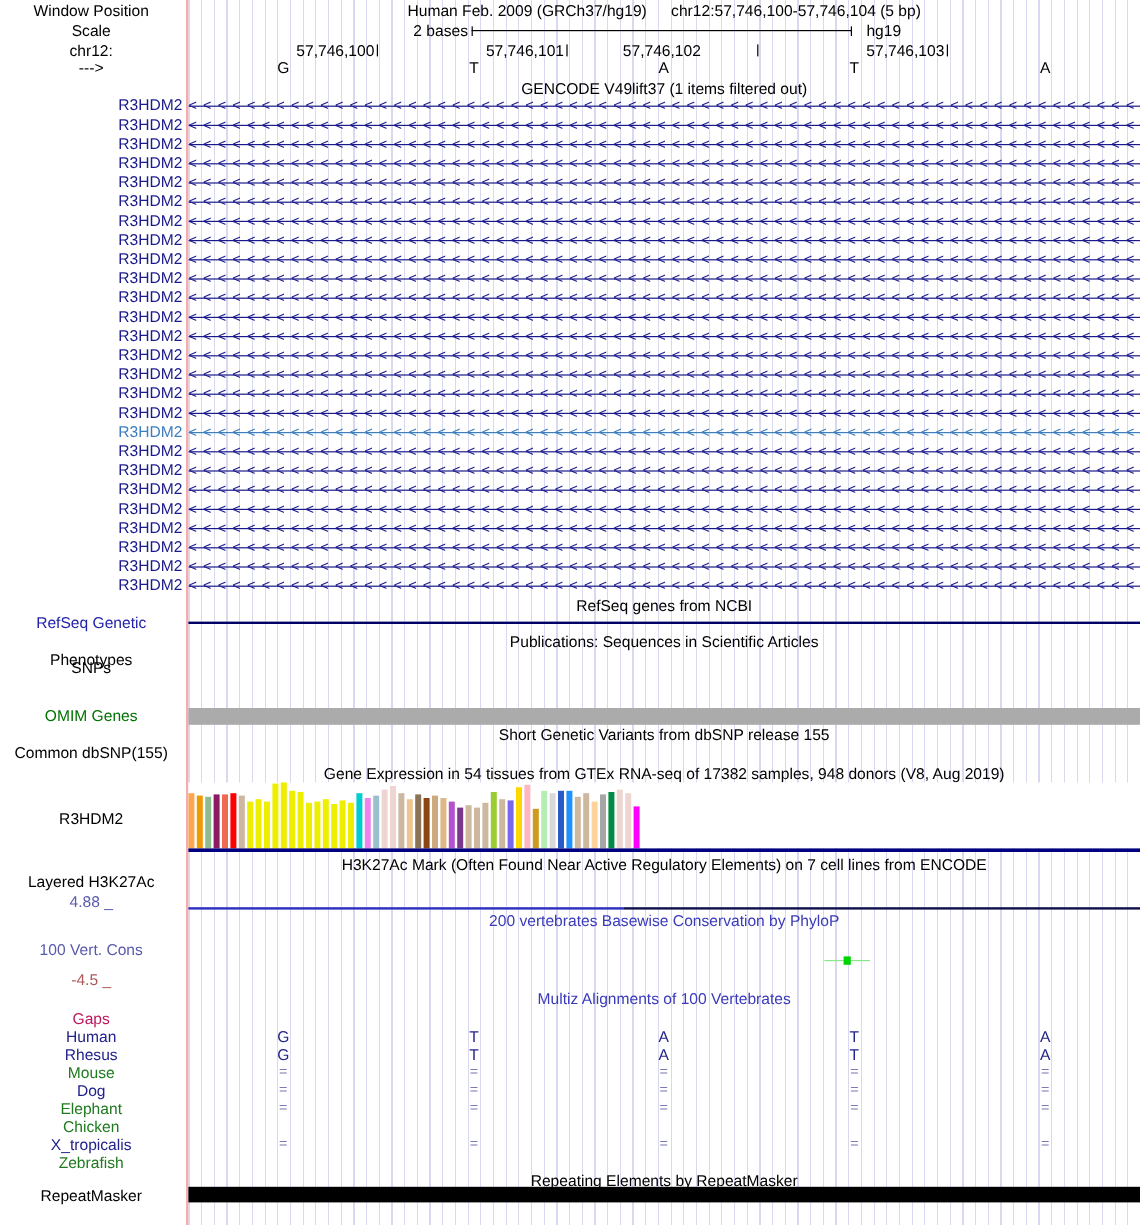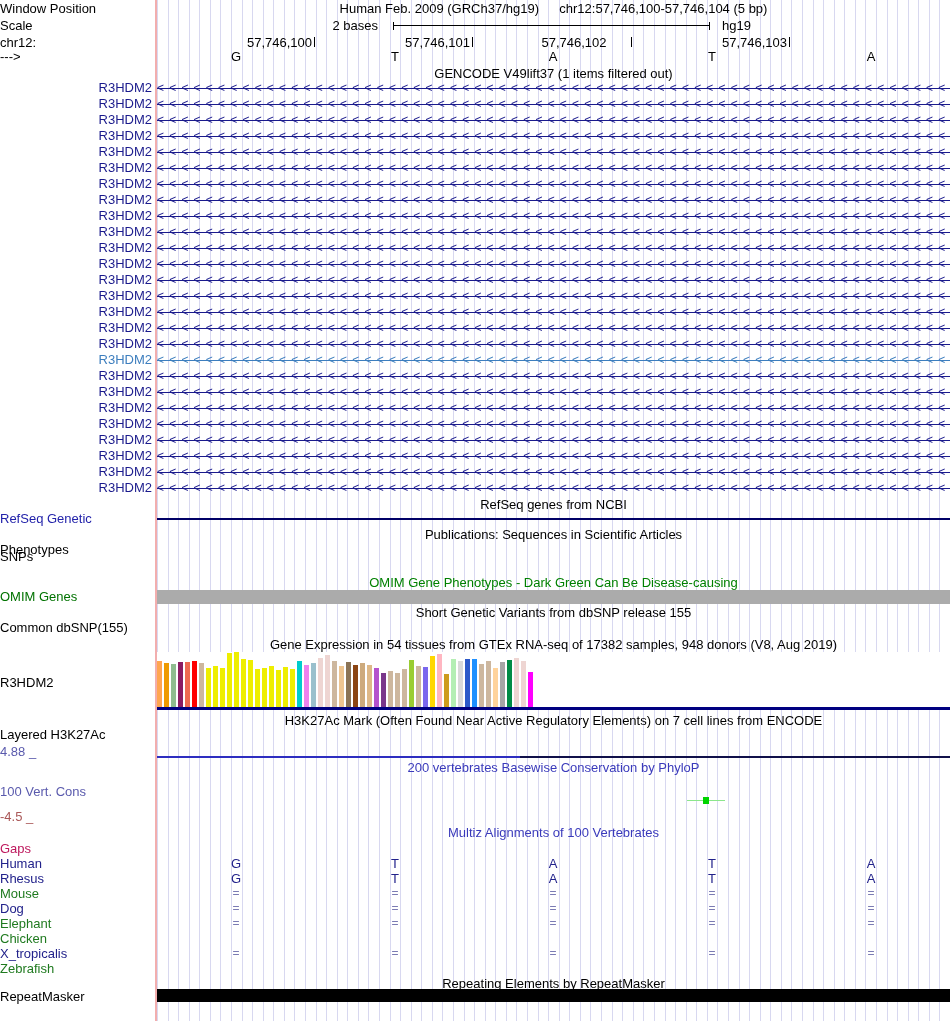--- a/index.html
+++ b/index.html
@@ -6,21 +6,21 @@
     --navy:#1A1A8C; --lblblue:#22228B; --teal:#3D7EBE; --green:#007200;
     --consblue:#3A3ABB; --slate:#5A5AAD; --minred:#AA5858; --orange:#F89422;
     --grid:#D8D8F0; --pink:#F2AEAE;
   }
   html,body{margin:0;padding:0;background:#fff;}
   #root{position:relative;width:950px;height:1021px;background:#fff;overflow:hidden;
         font-family:"Liberation Sans",sans-serif;font-size:13px;color:#000;}
   .gridbg{position:absolute;left:157px;top:0;width:793px;height:1021px;
     background:repeating-linear-gradient(to right,var(--grid) 0 1px,transparent 1px 10.573px);}
   .pinkline{position:absolute;left:155px;top:0;width:2px;height:1021px;background:var(--pink);}
-  .lbl{position:absolute;left:0;width:152px;text-align:left;white-space:nowrap;line-height:14px;}
+  .lbl{position:absolute;left:0;width:152px;text-align:center;white-space:nowrap;line-height:14px;}
   .ctitle{position:absolute;left:157px;width:793px;text-align:center;white-space:nowrap;line-height:14px;}
   .abs{position:absolute;}
   .generow{position:absolute;left:157px;width:793px;height:16px;overflow:hidden;color:var(--navy);}
   .generow .arrows{display:block;white-space:nowrap;font-size:12px;letter-spacing:5.2px;line-height:16px;
     background-image:linear-gradient(currentColor,currentColor);background-size:100% 1px;
     background-position:0 8px;background-repeat:no-repeat;}
   .genelbl{position:absolute;left:0;width:152px;text-align:right;line-height:16px;color:var(--lblblue);}
   .tick{position:absolute;width:1px;height:10px;background:#000;}
   .baseletter{position:absolute;width:22px;text-align:center;line-height:14px;}
   .bar{position:absolute;width:5px;}
@@ -34,33 +34,33 @@
   <div class="pinkline"></div>
 
   <div class="lbl" style="top:2px">Window Position</div>
   <div class="ctitle" style="top:2px">
     <span>Human Feb. 2009 (GRCh37/hg19)</span>
     <span style="display:inline-block;width:13px"></span>
     <span>chr12:57,746,100-57,746,104 (5 bp)</span>
   </div>
 
   <div class="lbl" style="top:19px">Scale</div>
-  <div class="abs" style="left:145px;top:19px;width:233px;text-align:right;line-height:14px">2 bases</div>
+  <div class="abs" style="left:157px;top:19px;width:233px;text-align:right;line-height:14px">2 bases</div>
   <div class="abs" style="left:393px;top:25px;width:317px;height:1px;background:#000"></div>
   <div class="abs" style="left:393px;top:22px;width:1px;height:8px;background:#000"></div>
   <div class="abs" style="left:709px;top:22px;width:1px;height:8px;background:#000"></div>
   <div class="abs" style="left:722px;top:19px;line-height:14px">hg19</div>
 
   <div class="lbl" style="top:36px">chr12:</div>
   <div id="coord-row">
       <div class="abs" style="left:202px;top:36px;width:110px;text-align:right;line-height:14px">57,746,100</div>
       <div class="tick" style="left:314px;top:37px"></div>
       <div class="abs" style="left:360px;top:36px;width:110px;text-align:right;line-height:14px">57,746,101</div>
       <div class="tick" style="left:472px;top:37px"></div>
-      <div class="abs" style="left:519px;top:36px;width:110px;text-align:center;line-height:14px">57,746,102</div>
+      <div class="abs" style="left:519px;top:36px;width:110px;text-align:left;line-height:14px">57,746,102</div>
       <div class="tick" style="left:631px;top:37px"></div>
       <div class="abs" style="left:677px;top:36px;width:110px;text-align:right;line-height:14px">57,746,103</div>
       <div class="tick" style="left:789px;top:37px"></div>
     </div>
 
   <div class="lbl" style="top:50px">---&gt;</div>
   <div id="base-row">
       <div class="baseletter" style="left:225px;top:50px">G</div>
       <div class="baseletter" style="left:384px;top:50px">T</div>
       <div class="baseletter" style="left:542px;top:50px">A</div>
@@ -177,21 +177,20 @@
     </div>
 
   <div class="ctitle" style="top:498px">RefSeq genes from NCBI</div>
   <div class="lbl" style="top:512px;color:#2222AA">RefSeq Genetic</div>
   <div class="abs" style="left:157px;top:518px;width:793px;height:2px;background:#000066"></div>
 
   <div class="ctitle" style="top:528px">Publications: Sequences in Scientific Articles</div>
   <div class="lbl" style="top:543px">Phenotypes</div>
   <div class="lbl" style="top:550px">SNPs</div>
 
-  <div class="ctitle" style="top:576px;color:#008000">OMIM Gene Phenotypes - Dark Green Can Be Disease-causing</div>
   <div class="lbl" style="top:590px;color:var(--green)">OMIM Genes</div>
   <div class="abs" style="left:157px;top:590px;width:793px;height:14px;background:#ABABAB"></div>
 
   <div class="ctitle" style="top:606px">Short Genetic Variants from dbSNP release 155</div>
   <div class="lbl" style="top:621px">Common dbSNP(155)</div>
 
   <div class="ctitle" style="top:638px">Gene Expression in 54 tissues from GTEx RNA-seq of 17382 samples, 948 donors (V8, Aug 2019)</div>
   <div class="abs" style="left:157px;top:652px;width:793px;height:55px;background:#fff"></div>
   <div class="lbl" style="top:676px">R3HDM2</div>
   <div id="gtex-bars">

